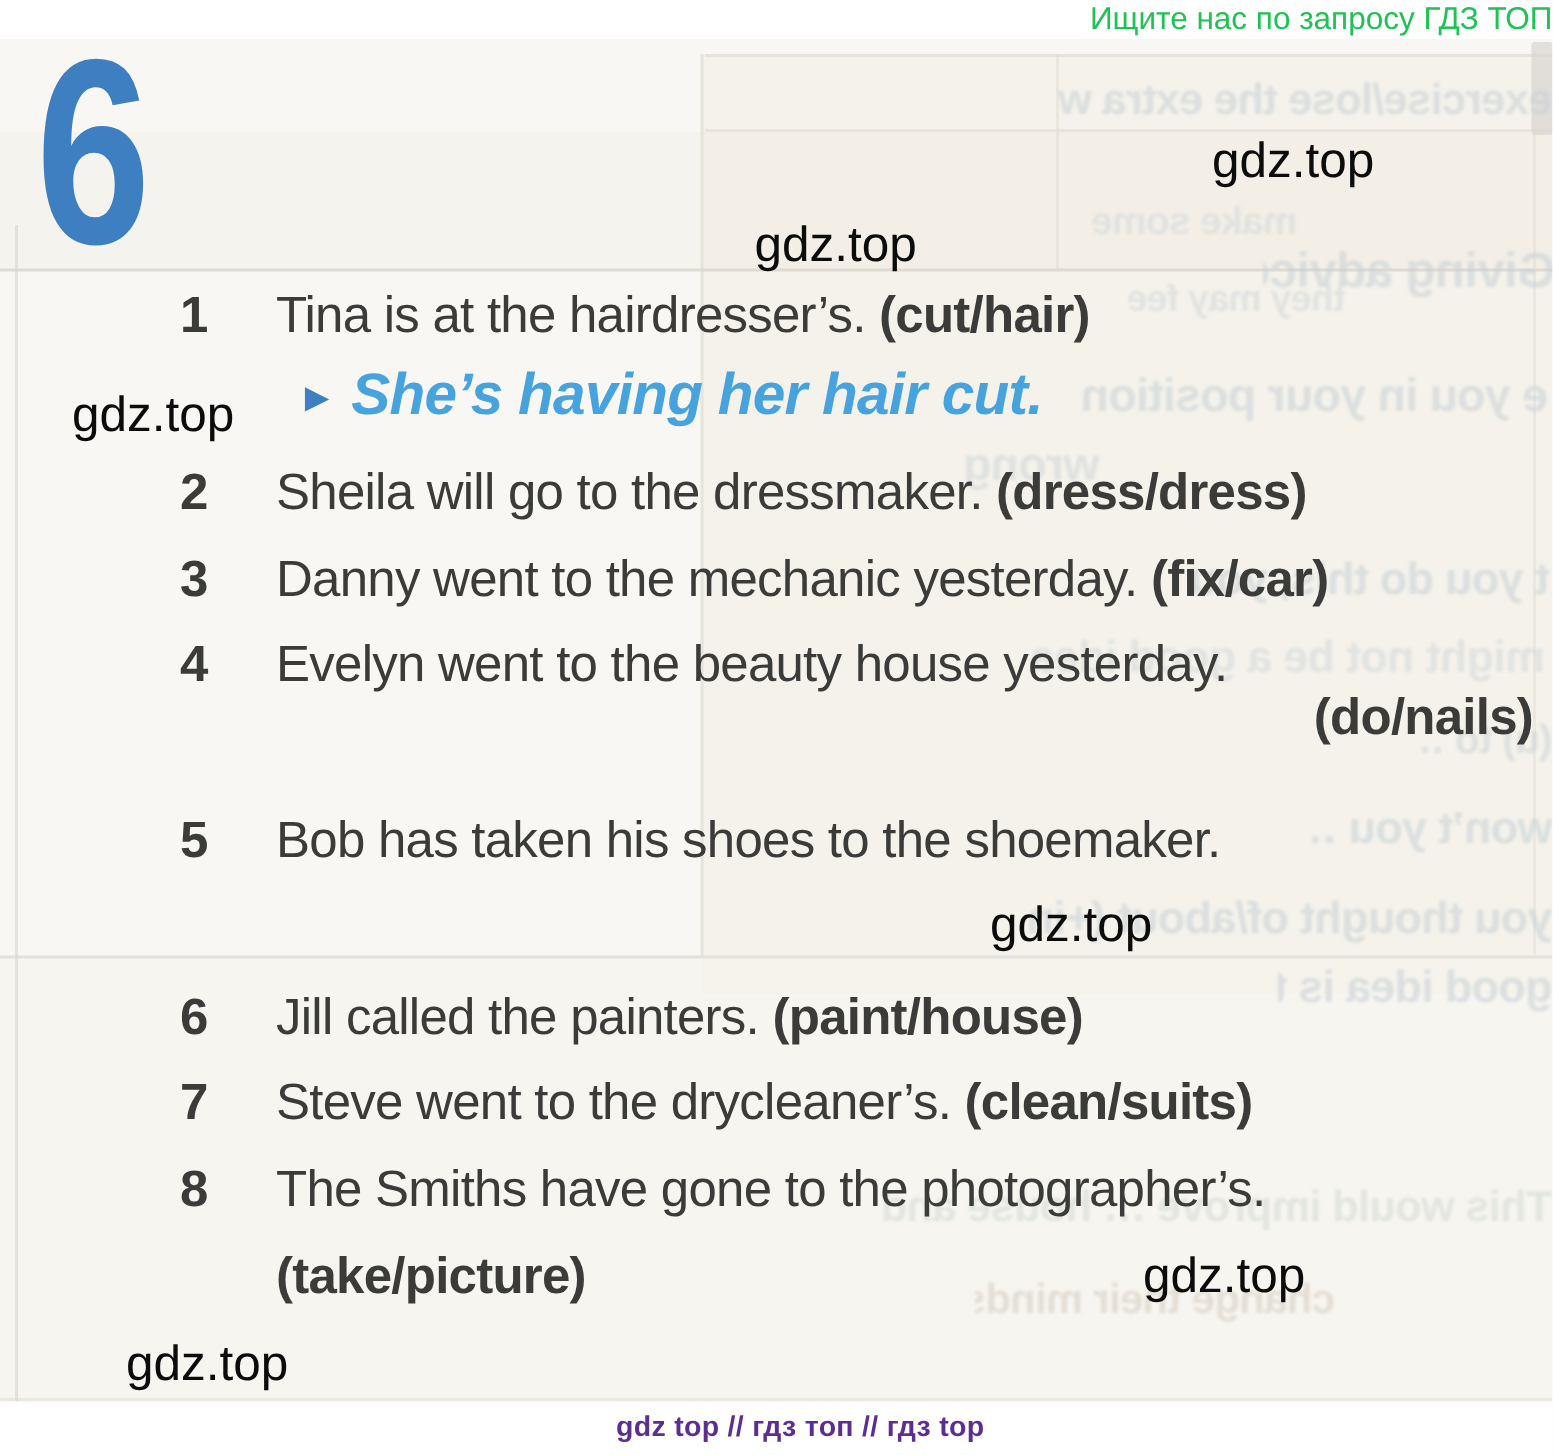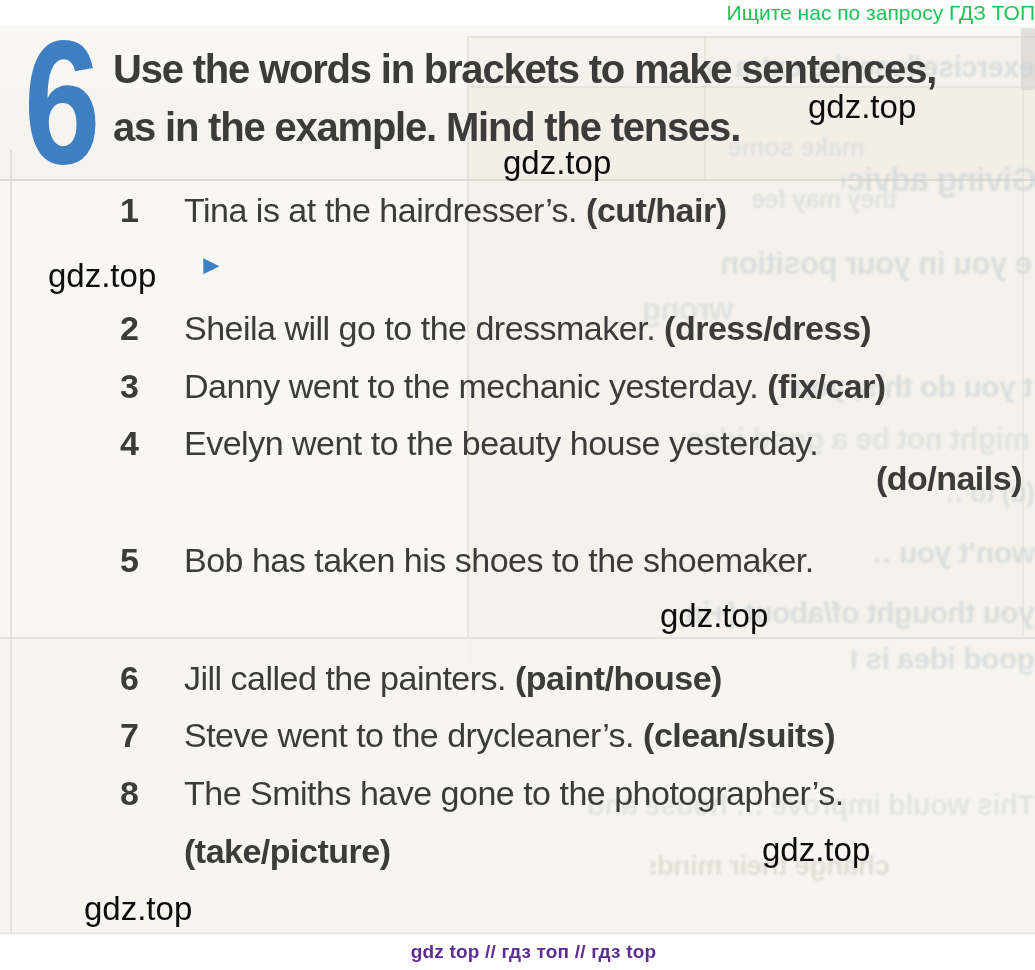--- a/index.html
+++ b/index.html
@@ -146,34 +146,34 @@
         <div class="bl bl-10">you thought of/about (+ing)</div>
         <div class="bl bl-11">good idea is to …</div>
         <div class="bl bl-12">This would improve … house and</div>
         <div class="bl bl-13">change their minds.</div>
       </div>
   </div>
 
   <div class="big-num">6</div>
 
   <div class="title">
-    <span>Use the words in brackets to make sentences,</span><br>
-    <span>as in the example. Mind the tenses.</span>
+    <br>
   </div>
 
   <div class="items">
 
     <div class="ln ln1">
       <span class="num">1</span>
       <span class="txt"><span>Tina is at the hairdresser’s.</span><b>(cut/hair)</b></span>
     </div>
 
     <div class="ln ln2">
       <span class="ans-pad"></span>
       <span class="arrow">►</span>
+      <span class="answer">She’s having her hair cut.</span>
     </div>
 
     <div class="ln ln3">
       <span class="num">2</span>
       <span class="txt"><span>Sheila will go to the dressmaker.</span><b>(dress/dress)</b></span>
     </div>
 
     <div class="ln ln4">
       <span class="num">3</span>
       <span class="txt"><span>Danny went to the mechanic yesterday.</span><b>(fix/car)</b></span>

